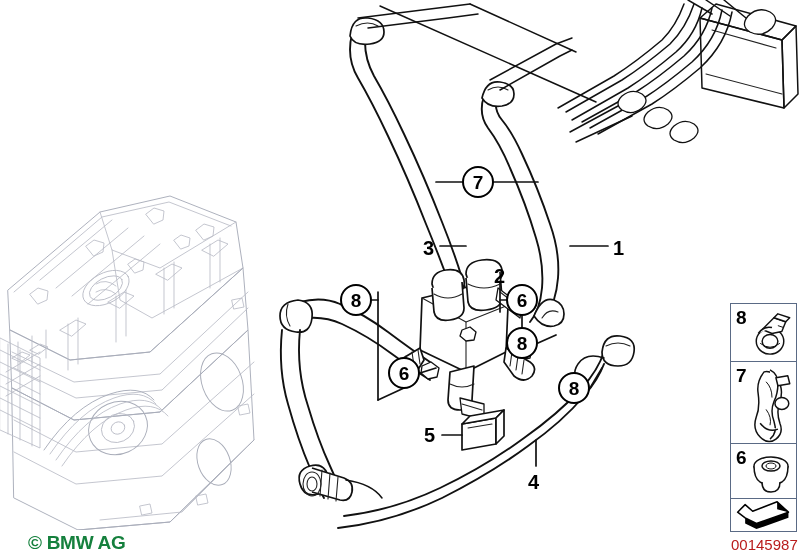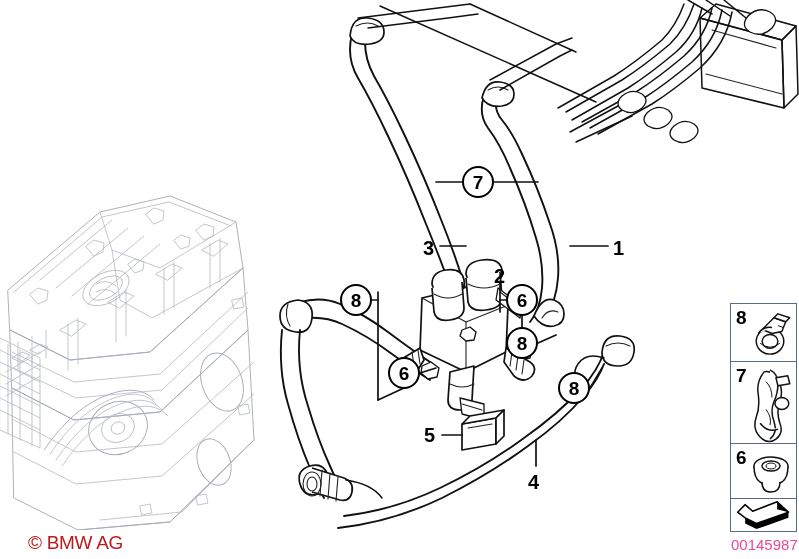--- a/index.html
+++ b/index.html
@@ -86,33 +86,33 @@
     width: 67px;
     height: 34px;
     border: 1.3px solid #5a6a85;
     background: #fff;
   }
   #copyright {
     position: absolute;
     left: 28px;
     top: 533px;
     font-size: 19px;
-    font-weight: normal;
+    font-weight: bold;
     letter-spacing: -0.3px;
-    color: #b91c1c;
+    color: #15803d;
     font-family: "Liberation Sans", sans-serif;
     line-height: 1;
     white-space: nowrap;
   }
   #diagram-id {
     position: absolute;
     left: 731px;
     top: 537px;
     font-size: 15px;
-    color: #ec4899;
+    color: #b91c1c;
     font-family: "Liberation Sans", sans-serif;
     line-height: 1;
     white-space: nowrap;
   }
 </style>
 </head>
 <body>
 
 <div id="stage">
 

